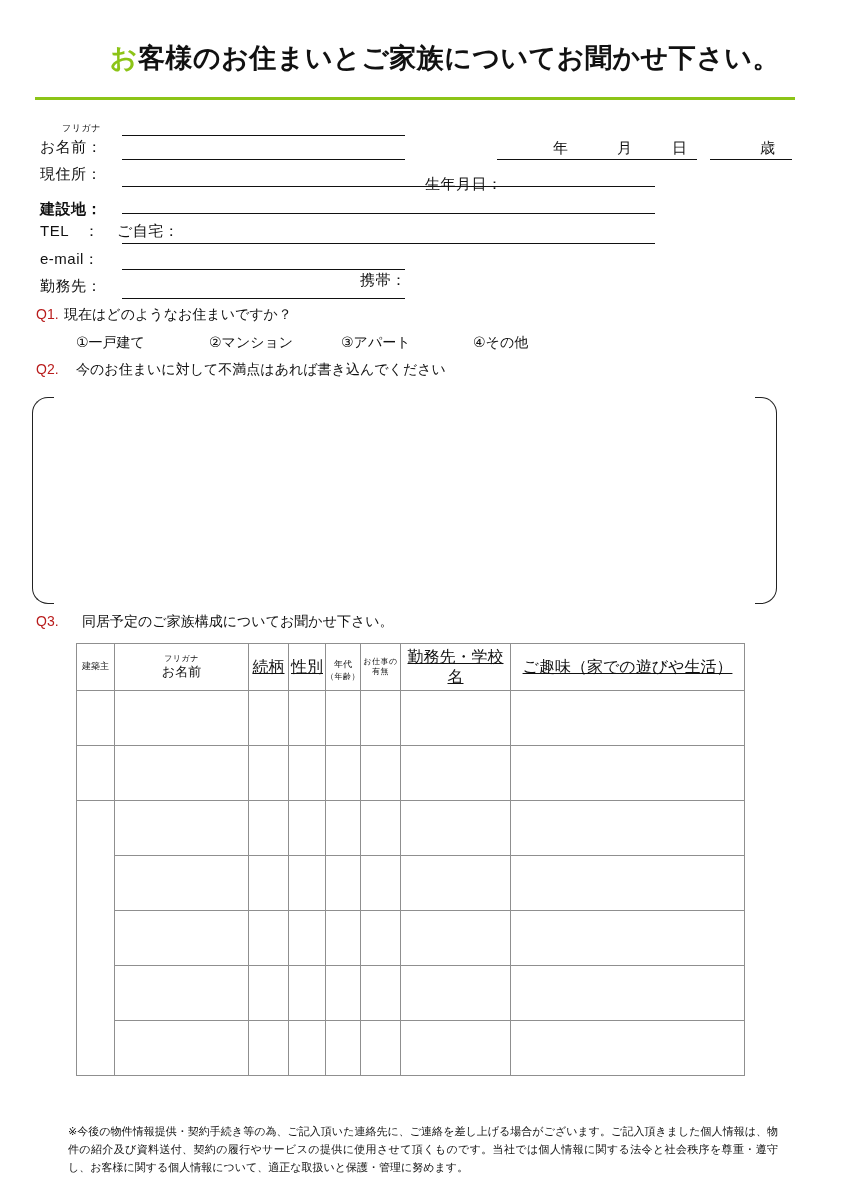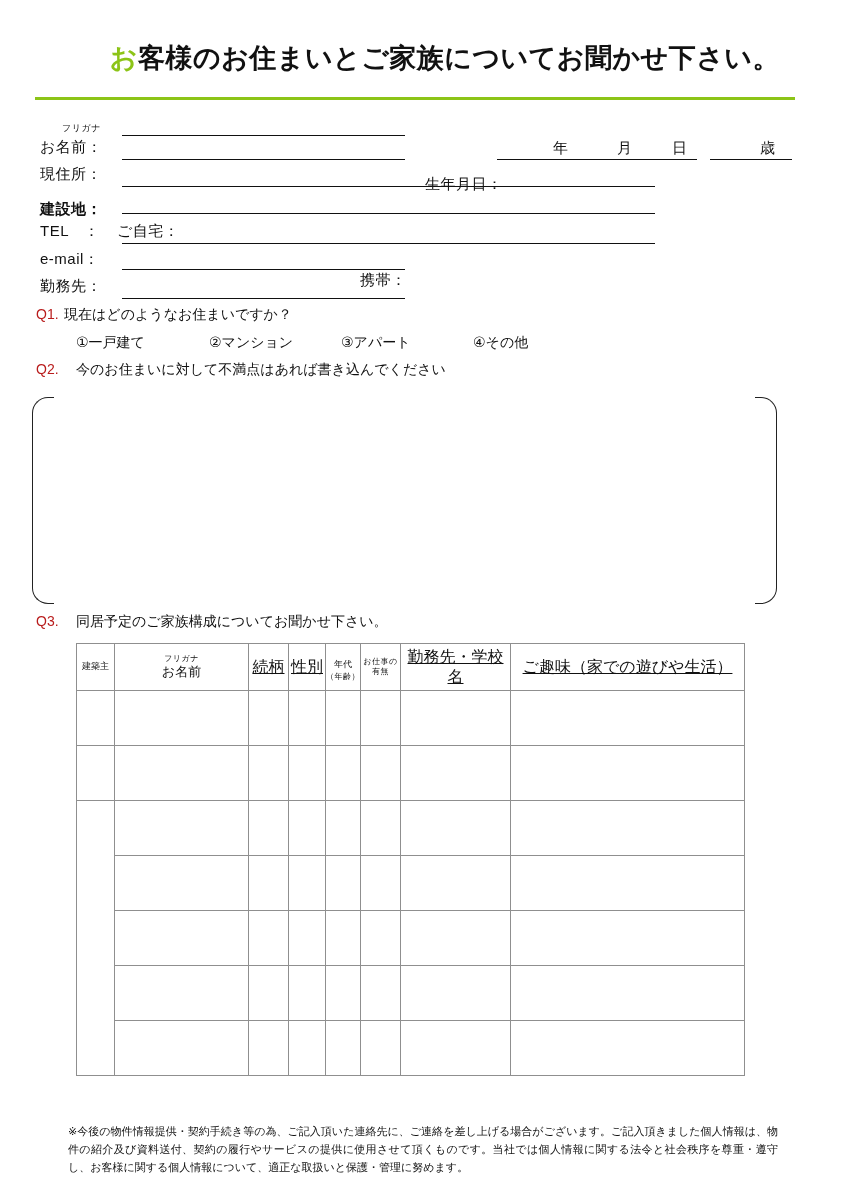--- a/index.html
+++ b/index.html
@@ -97,21 +97,21 @@
     position: absolute;
     font-size: 14px;
     color: #111;
     white-space: nowrap;
   }
   .q1-tag  { left: 36px;  top: 306px; }
   .q1-text { left: 64px;  top: 306px; }
   .q2-tag  { left: 36px;  top: 361px; }
   .q2-text { left: 76px;  top: 361px; }
   .q3-tag  { left: 36px;  top: 613px; }
-  .q3-text { left: 76px;  top: 613px; font-family: Liberation Mono, monospace; }
+  .q3-text { left: 82px;  top: 613px; font-family: Liberation Mono, monospace; }
 
   .q1-opts { position: absolute; left: 76px; top: 334px; width: 560px; }
   .q1-opt {
     position: absolute;
     font-size: 14px;
     color: #111;
     white-space: nowrap;
   }
   .q1-opt.o0 { left: 0px; }
   .q1-opt.o1 { left: 133px; }

